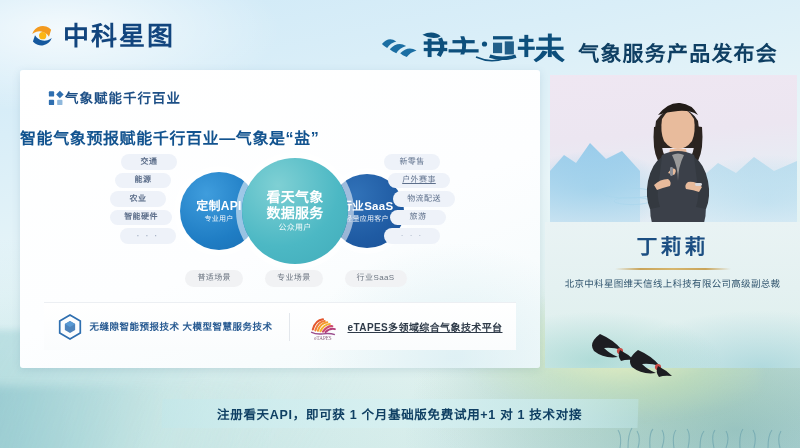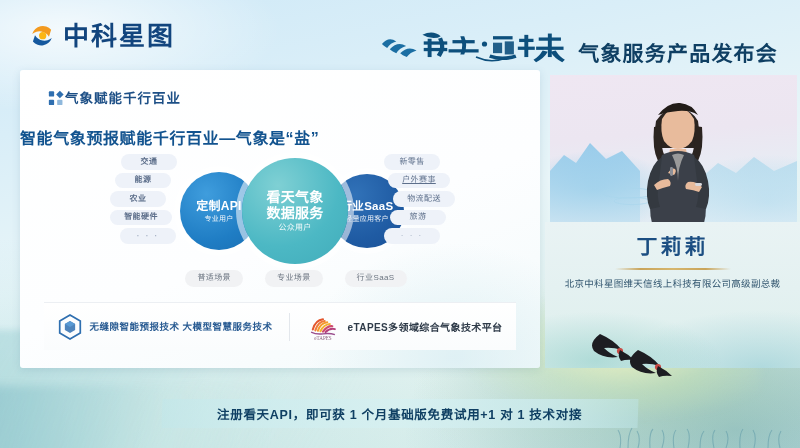--- a/index.html
+++ b/index.html
@@ -277,20 +277,21 @@
     height: 28px;
     background: #e3e7ec;
   }
   .etapes-logo { width: 34px; height: 30px; flex: 0 0 34px; }
   .tech-plat {
     font-size: 10px;
     font-weight: 700;
     color: #2f3b49;
     letter-spacing: 0.4px;
     white-space: nowrap;
+    text-decoration: underline;
   }
 
   
   .speaker {
     position: absolute;
     left: 545px; top: 70px;
     width: 255px; height: 298px;
     overflow: hidden;
   }
   .speaker-video {

